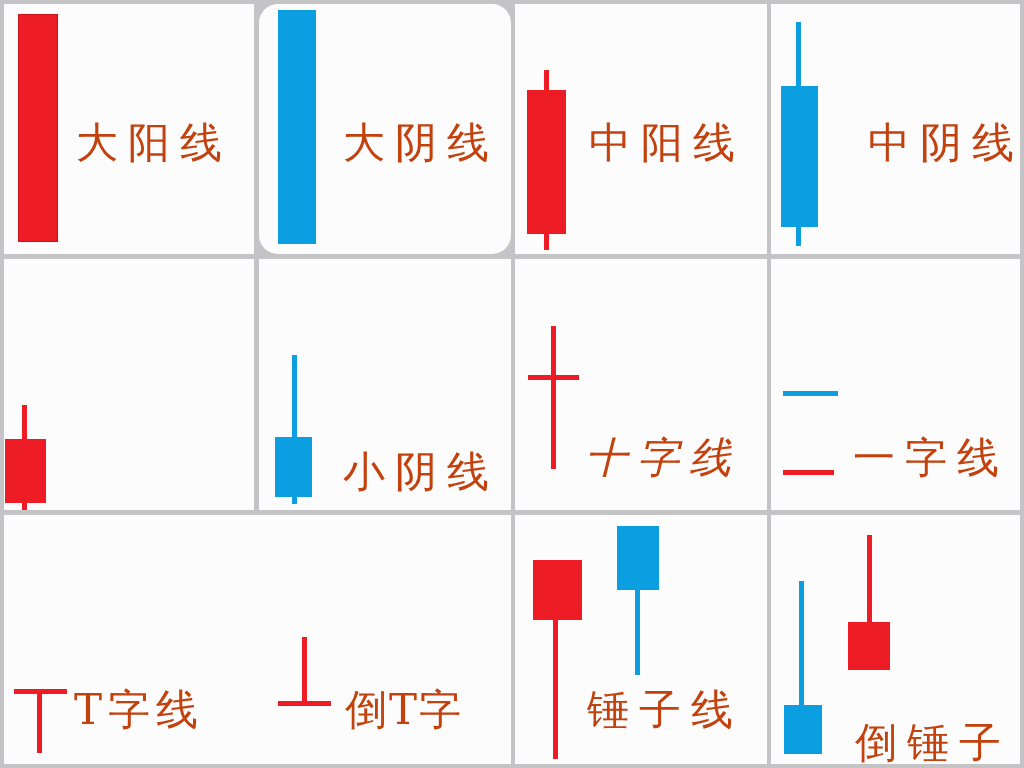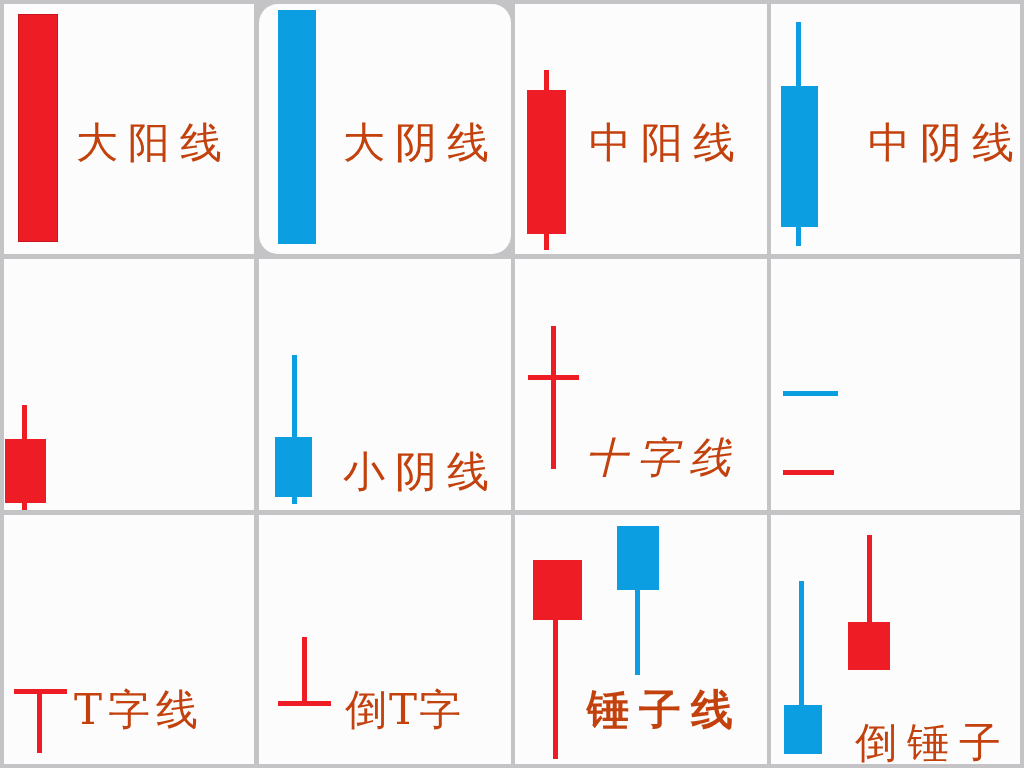--- a/index.html
+++ b/index.html
@@ -45,33 +45,34 @@
   <div class="label" style="left:84px;top:178px;margin-top:14px;">小阴线</div>
 </div>
 <div class="cell" style="left:515px;top:259px;width:252px;height:251px;font-style:italic;">
   <div class="shape" style="left:36px;top:67px;width:5px;height:143px;background:#ee1c24;"></div>
   <div class="shape" style="left:13px;top:116px;width:51px;height:5px;background:#ee1c24;"></div>
   <div class="label" style="left:70px;top:178px;">十字线</div>
 </div>
 <div class="cell" style="left:771px;top:259px;width:249px;height:251px;">
   <div class="shape" style="left:12px;top:132px;width:55px;height:5px;background:#0b9ee0;"></div>
   <div class="shape" style="left:12px;top:211px;width:51px;height:5px;background:#ee1c24;"></div>
+  <div class="label" style="left:82px;top:178px;">一字线</div>
 </div>
 
-<div class="cell" style="left:4px;top:515px;width:250px;height:249px;">
+<div class="cell" style="left:4px;top:515px;width:250px;height:249px;padding-left:48px;">
   <div class="shape" style="left:10px;top:174px;width:53px;height:5px;background:#ee1c24;"></div>
   <div class="shape" style="left:33px;top:174px;width:5px;height:64px;background:#ee1c24;"></div>
   <div class="label" style="left:70px;top:174px;letter-spacing:6px;">T字线</div>
 </div>
 <div class="cell" style="left:259px;top:515px;width:252px;height:249px;">
   <div class="shape" style="left:43px;top:122px;width:5px;height:68px;background:#ee1c24;"></div>
   <div class="shape" style="left:19px;top:186px;width:53px;height:5px;background:#ee1c24;"></div>
   <div class="label" style="left:86px;top:174px;letter-spacing:2px;">倒T字</div>
 </div>
-<div class="cell" style="left:515px;top:515px;width:252px;height:249px;font-weight:bold;">
+<div class="cell" style="left:515px;top:515px;width:252px;height:249px;">
   <div class="shape" style="left:18px;top:45px;width:49px;height:60px;background:#ee1c24;"></div>
   <div class="shape" style="left:38px;top:104px;width:5px;height:140px;background:#ee1c24;"></div>
   <div class="shape" style="left:102px;top:11px;width:42px;height:64px;background:#0b9ee0;"></div>
   <div class="shape" style="left:120px;top:74px;width:5px;height:86px;background:#0b9ee0;"></div>
   <div class="label" style="left:72px;top:174px;">锤子线</div>
 </div>
 <div class="cell" style="left:771px;top:515px;width:249px;height:249px;">
   <div class="shape" style="left:28px;top:66px;width:5px;height:126px;background:#0b9ee0;"></div>
   <div class="shape" style="left:13px;top:190px;width:38px;height:49px;background:#0b9ee0;"></div>
   <div class="shape" style="left:96px;top:20px;width:5px;height:90px;background:#ee1c24;"></div>

